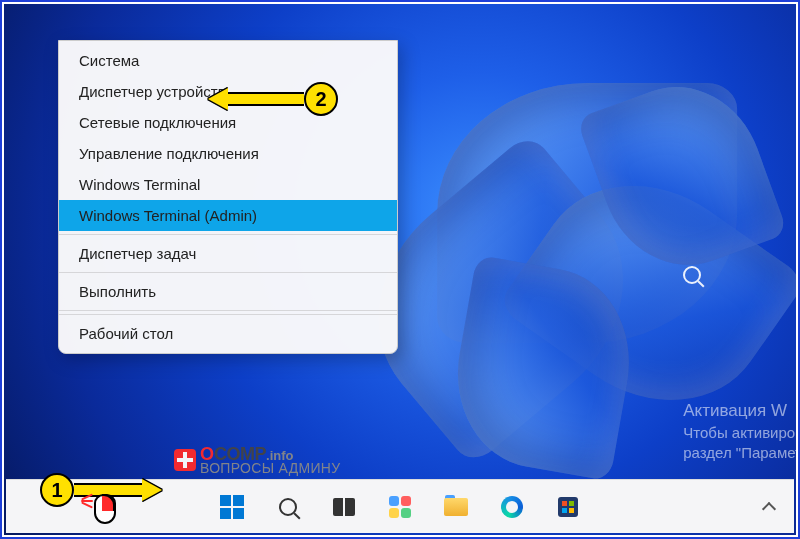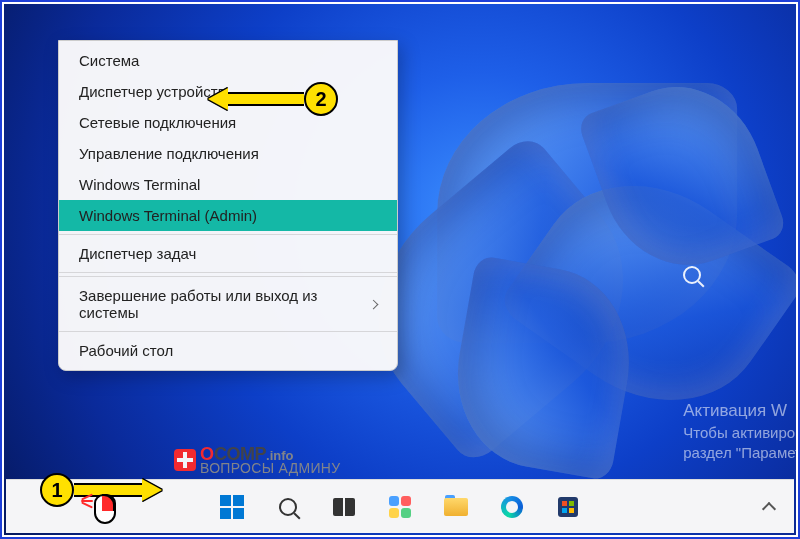--- a/index.html
+++ b/index.html
@@ -113,21 +113,21 @@
   z-index:20;
   font-size:15px;
   margin-top:36px;
 }
 .ctx-item{
   padding:7px 20px;
   color:#222;
   cursor:pointer;
   display:flex;justify-content:space-between;align-items:center;
 }
-.ctx-item.hover{background:#14b8a6;}
+.ctx-item.hover{background:#0ea5e9;}
 .ctx-sep{height:1px;background:#d6d6d9;margin:3px 0;}
 .ctx-sub:after{content:'';width:6px;height:6px;border-top:1.5px solid #666;border-right:1.5px solid #666;transform:rotate(45deg);}
 
 
 .callout{
   position:absolute;z-index:30;
   display:flex;align-items:center;
 }
 .bubble{
   width:34px;height:34px;border-radius:50%;
@@ -226,24 +226,24 @@
         <span>Windows Terminal</span>
       </div>
       <div class="ctx-item hover">
         <span>Windows Terminal (Admin)</span>
       </div>
       <div class="ctx-sep"></div>
       <div class="ctx-item">
         <span>Диспетчер задач</span>
       </div>
       <div class="ctx-sep"></div>
+      <div class="ctx-item">
+        <span>Выполнить</span>
+      </div>
       <div class="ctx-sep"></div>
-      <div class="ctx-item ctx-sub">
-        <span>Завершение работы или выход из системы</span>
-      </div>
       <div class="ctx-sep"></div>
       <div class="ctx-item">
         <span>Рабочий стол</span>
       </div>
     </div>
 
   <div class="callout" id="c2">
     <span class="arrow-l"></span>
     <span class="arrow-shaft"></span>
     <span class="bubble">2</span>

